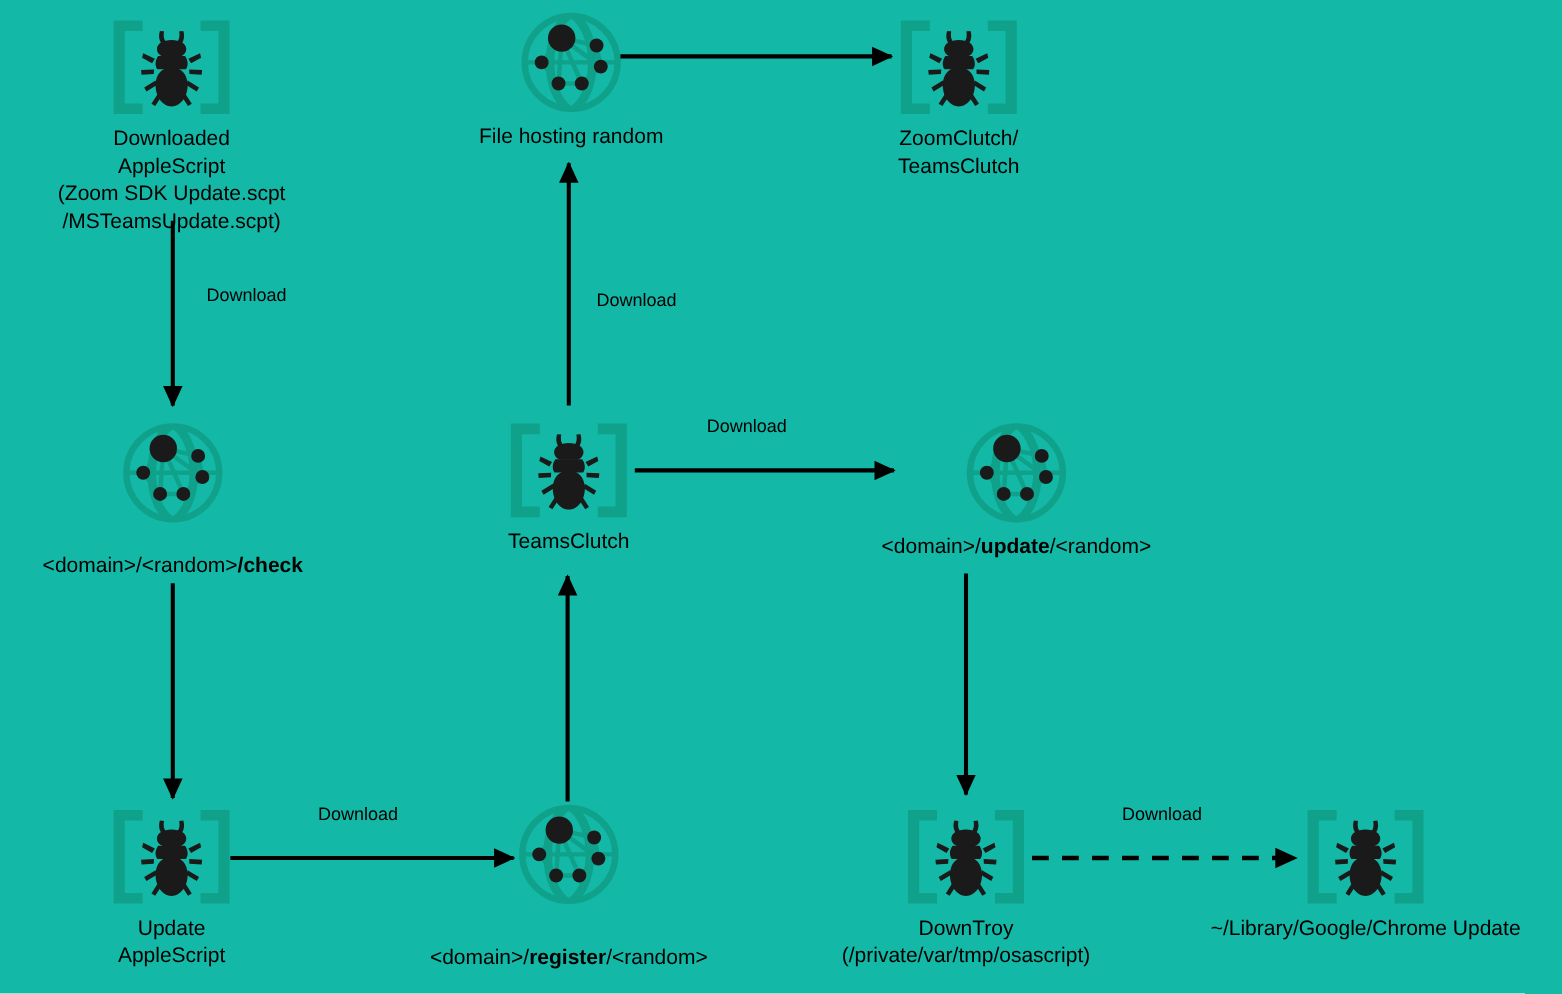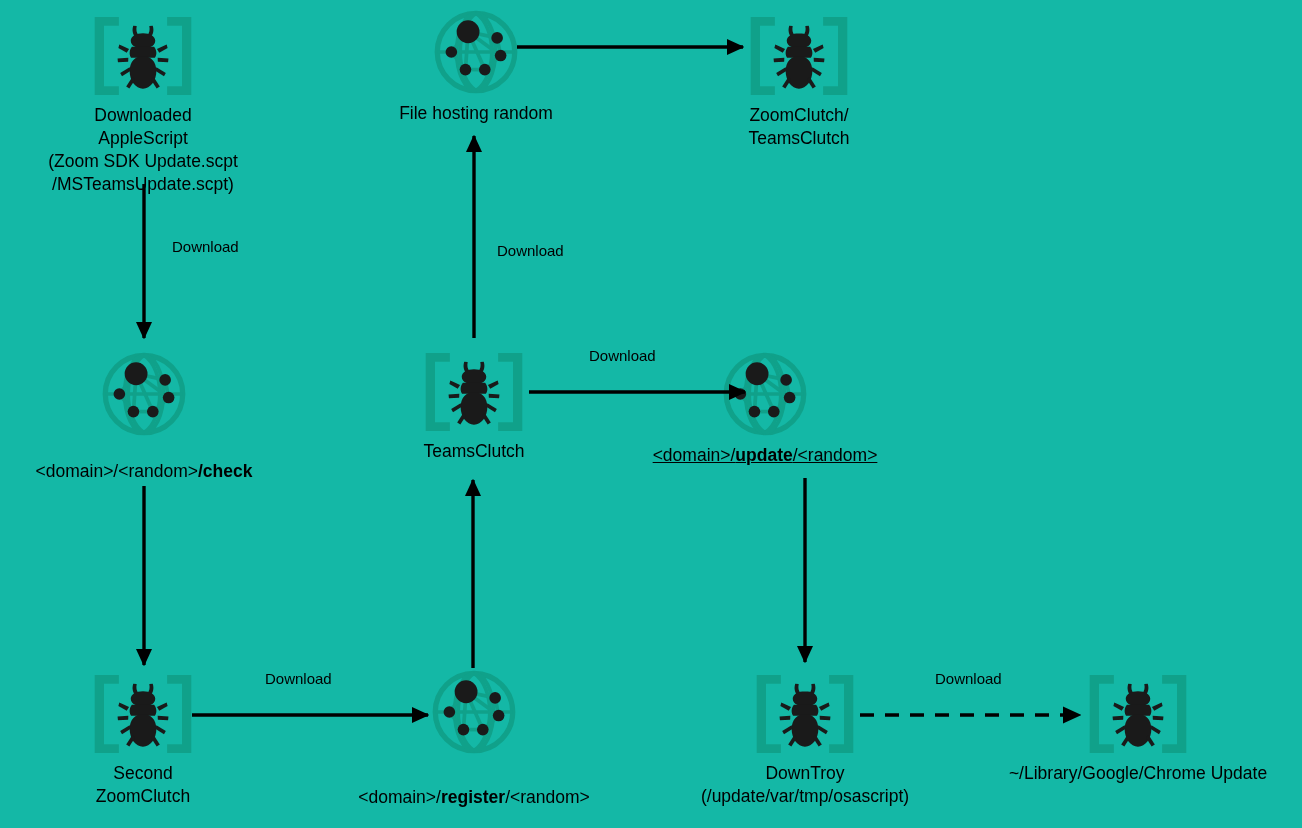--- a/index.html
+++ b/index.html
@@ -169,59 +169,59 @@
 
   <div class="node" style="left:422px; top:350px; width:104px;">
     <span class="glyph">
       <svg width="104" height="84" viewBox="0 0 112 90">
           <use href="#sym-bug"></use>
         </svg>
     </span>
     <span class="caption">TeamsClutch</span>
   </div>
 
-  <div class="node" style="left:678px; top:350px; width:174px;text-decoration:underline;">
+  <div class="node" style="left:760px; top:350px; width:174px;">
     <span class="glyph">
       <svg width="88" height="88" viewBox="0 0 100 100">
           <use href="#sym-globe"></use>
         </svg>
     </span>
     <span class="caption" style="white-space:nowrap;">
       <span>&lt;domain&gt;/</span><b>update</b><span>/&lt;random&gt;</span>
     </span>
   </div>
 
   <div class="node" style="left:91px; top:672px; width:104px;">
     <span class="glyph">
       <svg width="104" height="84" viewBox="0 0 112 90">
           <use href="#sym-bug"></use>
         </svg>
     </span>
-    <span class="caption">Second ZoomClutch</span>
+    <span class="caption">Update AppleScript</span>
   </div>
 
   <div class="node" style="left:430px; top:668px; width:88px;gap:24px;">
     <span class="glyph">
       <svg width="88" height="88" viewBox="0 0 100 100">
           <use href="#sym-globe"></use>
         </svg>
     </span>
     <span class="caption" style="white-space:nowrap;">
       <span>&lt;domain&gt;/</span><b>register</b><span>/&lt;random&gt;</span>
     </span>
   </div>
 
   <div class="node" style="left:753px; top:672px; width:104px;">
     <span class="glyph">
       <svg width="104" height="84" viewBox="0 0 112 90">
           <use href="#sym-bug"></use>
         </svg>
     </span>
     <span class="caption">DownTroy
-(/update/var/tmp/osascript)</span>
+(/private/var/tmp/osascript)</span>
   </div>
 
   <div class="node" style="left:1086px; top:672px; width:104px;">
     <span class="glyph">
       <svg width="104" height="84" viewBox="0 0 112 90">
           <use href="#sym-bug"></use>
         </svg>
     </span>
     <span class="caption" style="white-space:nowrap;">~/Library/Google/Chrome Update</span>
   </div>

